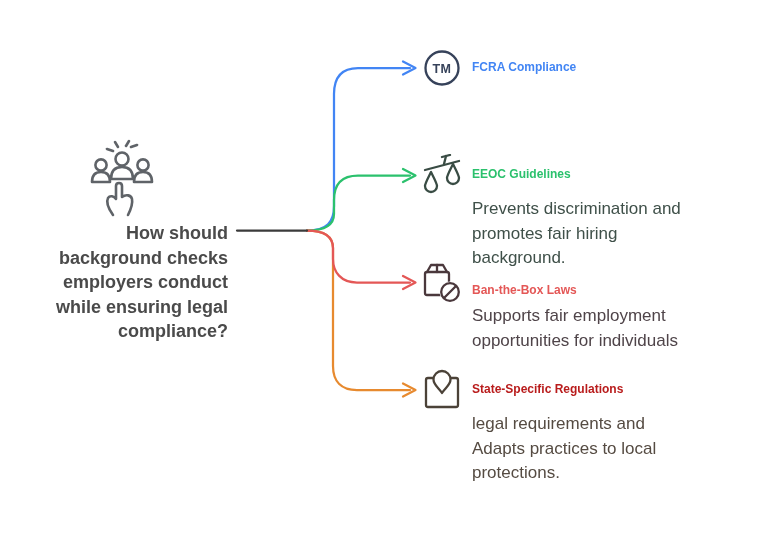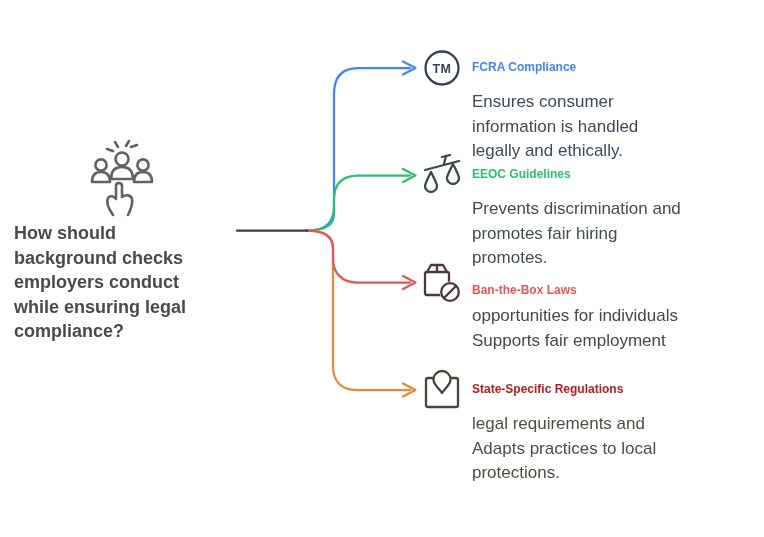--- a/index.html
+++ b/index.html
@@ -11,21 +11,21 @@
   .cline{fill:none;stroke-width:2.25px;stroke-linecap:round;stroke-linejoin:round;}
   .line-black{stroke:#3b3b3b;}
   .line-blue{stroke:#4285f4;}
   .line-green{stroke:#2bc16d;}
   .line-red{stroke:#e45756;}
   .line-orange{stroke:#e78a2f;}
 
   .root-icon{position:absolute;left:84px;top:134px;width:76px;height:84px;}
   .root-icon path,.root-icon circle{fill:none;stroke:#5f6368;stroke-width:2.6;stroke-linecap:round;stroke-linejoin:round;}
   .root-question{
-    position:absolute;left:14px;top:221px;width:214px;text-align:left;
+    position:absolute;left:14px;top:221px;width:214px;text-align:right;
     font-size:18px;line-height:24.5px;font-weight:700;color:#4a4a4a;
   }
 
   .branch-icon{position:absolute;left:420px;width:44px;height:44px;}
   .branch-icon .st{fill:none;stroke-width:2.3;stroke-linecap:round;stroke-linejoin:round;}
   .i0{top:46px;} .i1{top:154px;} .i2{top:261px;} .i3{top:369px;}
   .c-navy{stroke:#36425a;} .c-navy-f{fill:#36425a;}
   .c-green{stroke:#394c44;}
   .c-maroon{stroke:#4a383c;}
   .c-brown{stroke:#4b4238;}
@@ -90,52 +90,47 @@
     <div>employers conduct</div>
     <div>while ensuring legal</div>
     <div>compliance?</div>
   </div>
 
   <svg class="branch-icon i0" viewBox="0 0 44 44">
     <circle class="st c-navy" cx="22" cy="22" r="16.5"></circle>
     <text class="tm-text c-navy-f" x="22" y="26.5" text-anchor="middle">TM</text>
   </svg>
   <div class="branch-title t0">FCRA Compliance</div>
-  <div class="branch-desc d0">
-    <div>Ensures consumer</div>
-    <div>information is handled</div>
-    <div>legally and ethically.</div>
-  </div>
 
   <svg class="branch-icon i1" viewBox="0 0 44 44">
     <path class="st c-green" d="M5 16 L39 7"></path>
     <path class="st c-green" d="M24 10 L26 2"></path>
     <path class="st c-green" d="M22 3 L30 1"></path>
     <path class="st c-green" d="M11 18 C7 26 5 29.5 5 32 a6 6 0 0 0 12 0 C17 29.5 15 26 11 18 Z"></path>
     <path class="st c-green" d="M33 10 C29 18 27 21.5 27 24 a6 6 0 0 0 12 0 C39 21.5 37 18 33 10 Z"></path>
   </svg>
   <div class="branch-title t1">EEOC Guidelines</div>
   <div class="branch-desc d1">
     <div>Prevents discrimination and</div>
     <div>promotes fair hiring</div>
-    <div>promotes.</div>
+    <div>background.</div>
   </div>
 
   <svg class="branch-icon i2" viewBox="0 0 44 44">
     <rect class="st c-maroon" x="5" y="11" width="24" height="23" rx="2"></rect>
     <path class="st c-maroon" d="M7 11 L11 4 L23 4 L27 11"></path>
     <path class="st c-maroon" d="M17 4 L17 11"></path>
     <circle cx="30" cy="31" r="10.5" fill="#ffffff" stroke="none"></circle>
     <circle class="st c-maroon" cx="30" cy="31" r="8.8"></circle>
     <path class="st c-maroon" d="M24 37 L36 25"></path>
   </svg>
   <div class="branch-title t2">Ban-the-Box Laws</div>
   <div class="branch-desc d2">
+    <div>Supports fair employment</div>
     <div>opportunities for individuals</div>
-    <div>Supports fair employment</div>
   </div>
 
   <svg class="branch-icon i3" viewBox="0 0 44 44">
     <path class="st c-brown" d="M13 9 H8 Q6 9 6 11 V36 Q6 38 8 38 H36 Q38 38 38 36 V11 Q38 9 36 9 H31"></path>
     <path class="st c-brown" d="M22 2 a8.5 8.5 0 0 1 8.5 8.5 C30.5 16 25 19 22 24 C19 19 13.5 16 13.5 10.5 A8.5 8.5 0 0 1 22 2 Z"></path>
   </svg>
   <div class="branch-title t3">State-Specific Regulations</div>
   <div class="branch-desc d3">
     <div>legal requirements and</div>
     <div>Adapts practices to local</div>

